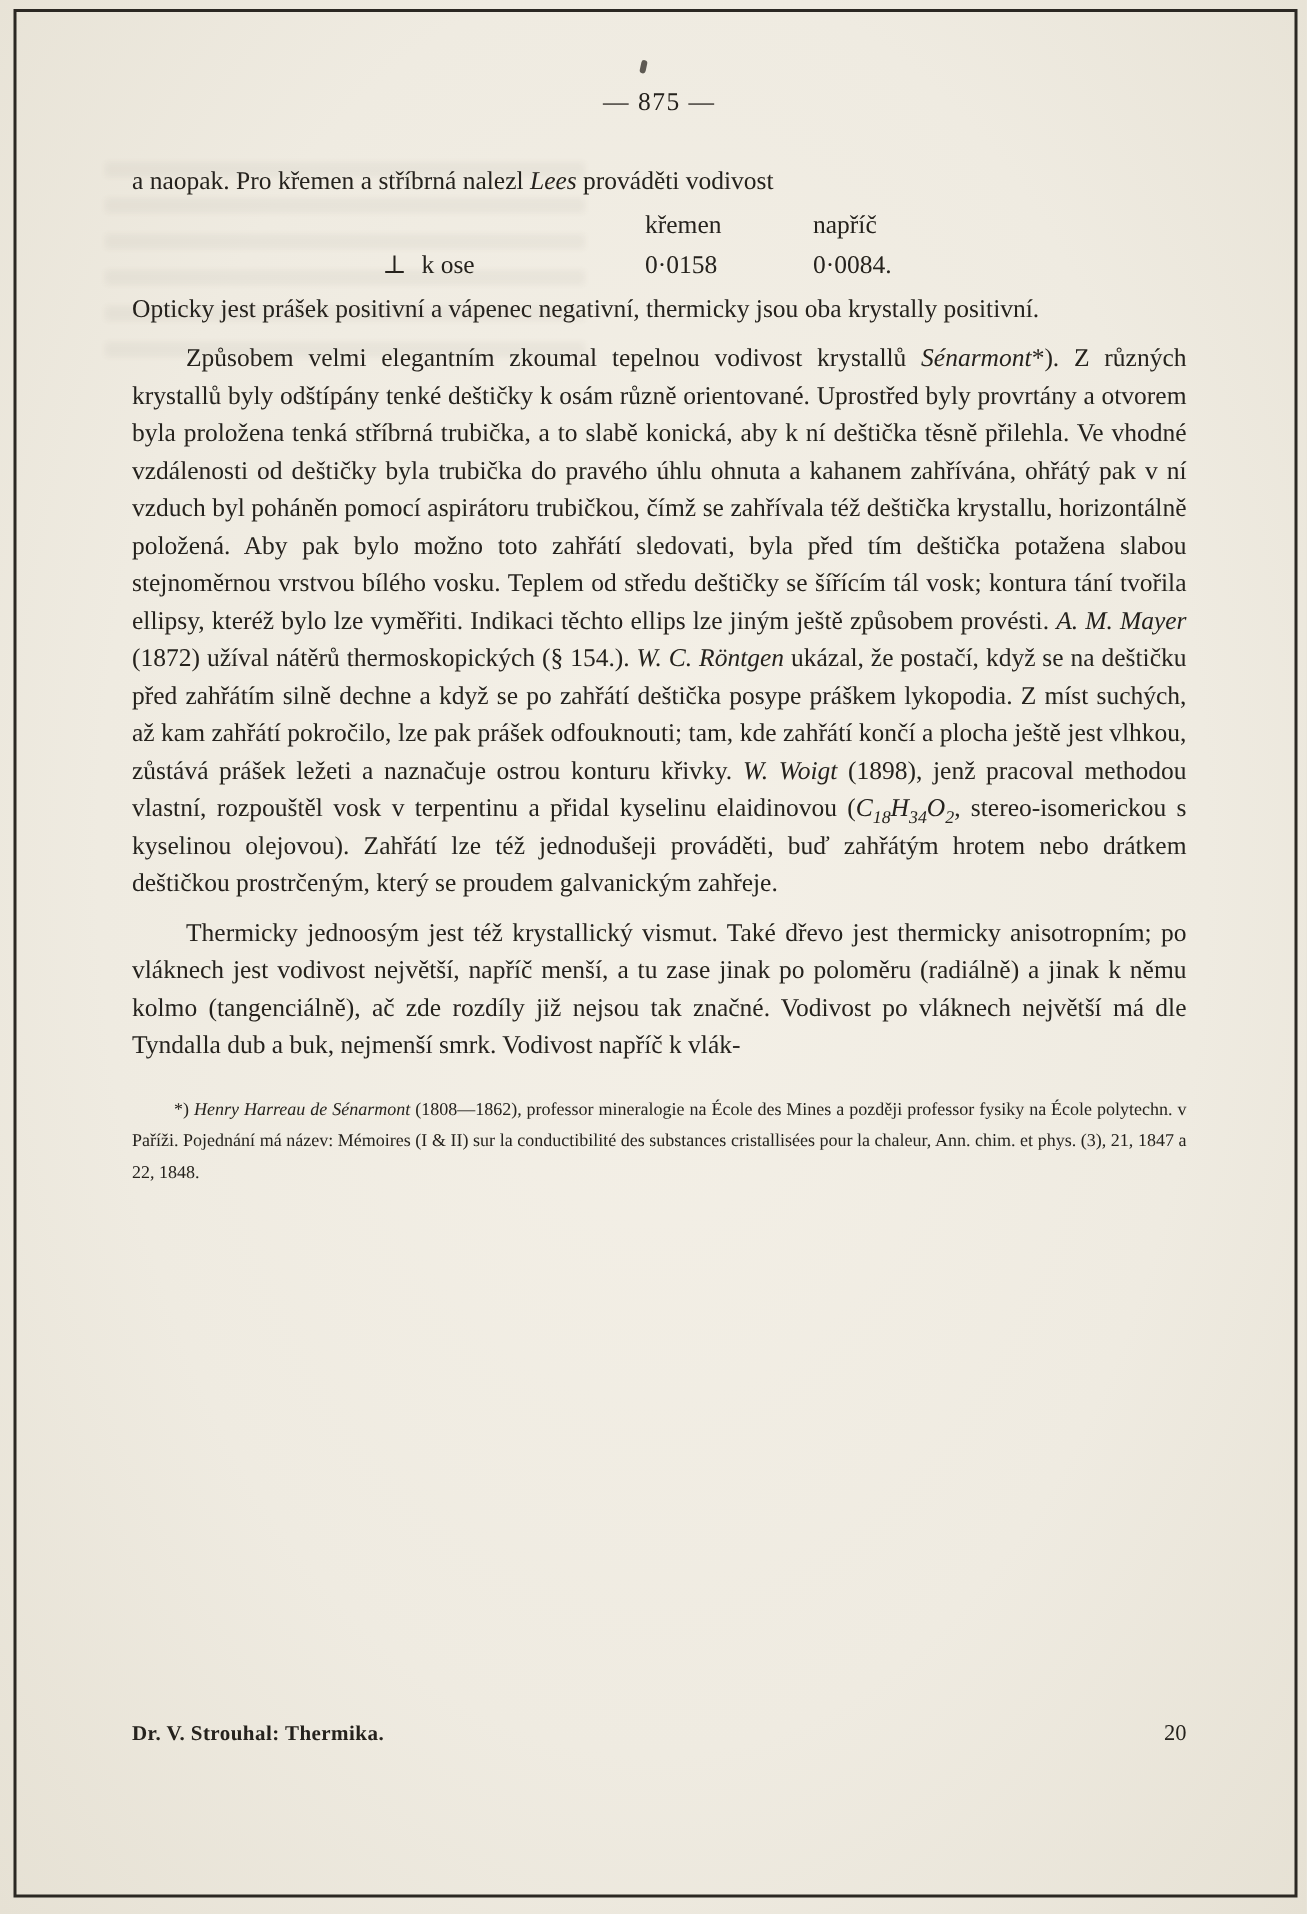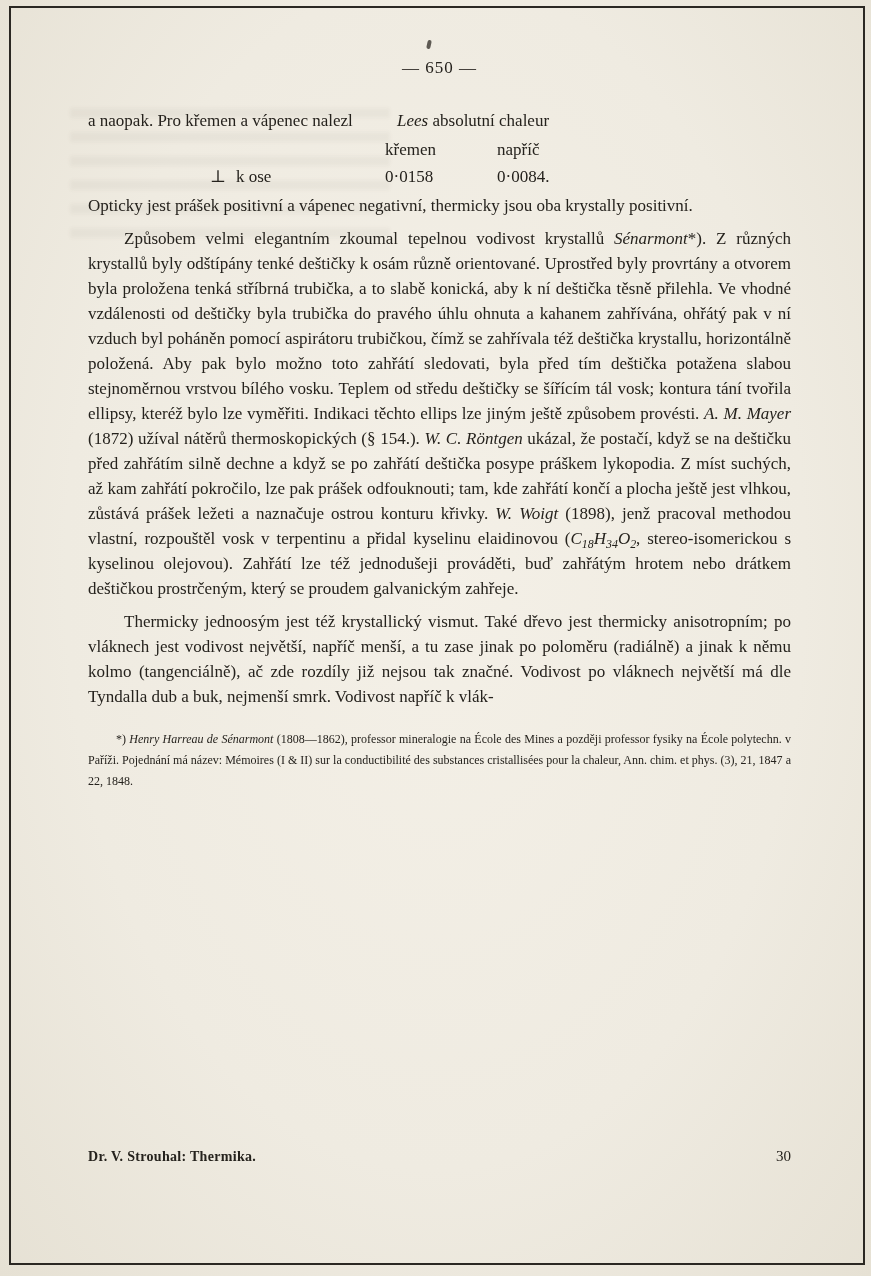--- a/index.html
+++ b/index.html
@@ -50,21 +50,21 @@
     text-align:justify;
     text-indent:36px;
   }
   .para.no-indent { text-indent:0; }
   .para.mt { margin-top:8px; }
   sub { font-size:70%; line-height:0; }
   .ctable {
     margin:3px 0 3px 122px;
     font-size:17px;
   }
-  .trow { display:flex; line-height:27px; }
+  .trow { display:flex; line-height:27px;margin-left:45px; }
   .c-label { width:175px; }
   .c-val { width:112px; }
   .sym { display:inline-block; width:26px; }
   .footnote {
     margin-top:20px;
     font-size:12px;
     line-height:21px;
     text-align:justify;
   }
   .footnote p { text-indent:28px; }
@@ -81,23 +81,23 @@
 </style>
 </head>
 <body>
 
 <div class="page">
   <div class="frame"></div>
   <div class="ghost"></div>
   <div class="speck"></div>
 
   <div class="content">
-    <div class="page-number">— 650 —</div>
+    <div class="page-number">— 875 —</div>
 
-    <p class="para no-indent"><span>a naopak. Pro křemen a vápenec nalezl </span><span style="font-style: italic; margin-left: 40px;">Lees</span><span> absolutní chaleur</span></p>
+    <p class="para no-indent"><span>a naopak. Pro křemen a stříbrná nalezl </span><span style="font-style: italic;">Lees</span><span> prováděti vodivost</span></p>
 
     <div class="ctable">
       <div class="trow">
         <span class="c-label"></span>
         <span class="c-val">křemen</span>
         <span class="c-val">napříč</span>
       </div>
       <div class="trow">
         <span class="c-label"><span class="sym">⊥</span><span>k ose</span></span>
         <span class="c-val">0·0158</span>
@@ -111,15 +111,15 @@
 
     <p class="para mt"><span>Thermicky jednoosým jest též krystallický vismut. Také dřevo jest thermicky anisotropním; po vláknech jest vodivost největší, napříč menší, a tu zase jinak po poloměru (radiálně) a jinak k němu kolmo (tangenciálně), ač zde rozdíly již nejsou tak značné. Vodivost po vláknech největší má dle Tyndalla dub a buk, nejmenší smrk. Vodivost napříč k vlák-</span></p>
 
     <div class="footnote">
       <p><span>*) </span><span style="font-style: italic;">Henry Harreau de Sénarmont</span><span> (1808—1862), professor mineralogie na École des Mines a později professor fysiky na École polytechn. v Paříži. Pojednání má název: Mémoires (I &amp; II) sur la conductibilité des substances cristallisées pour la chaleur, Ann. chim. et phys. (3), 21, 1847 a 22, 1848.</span></p>
     </div>
   </div>
 
   <div class="footer">
     <span class="footer-left">Dr. V. Strouhal: Thermika.</span>
-    <span class="footer-right">30</span>
+    <span class="footer-right">20</span>
   </div>
 </div>
 
 </body></html>

